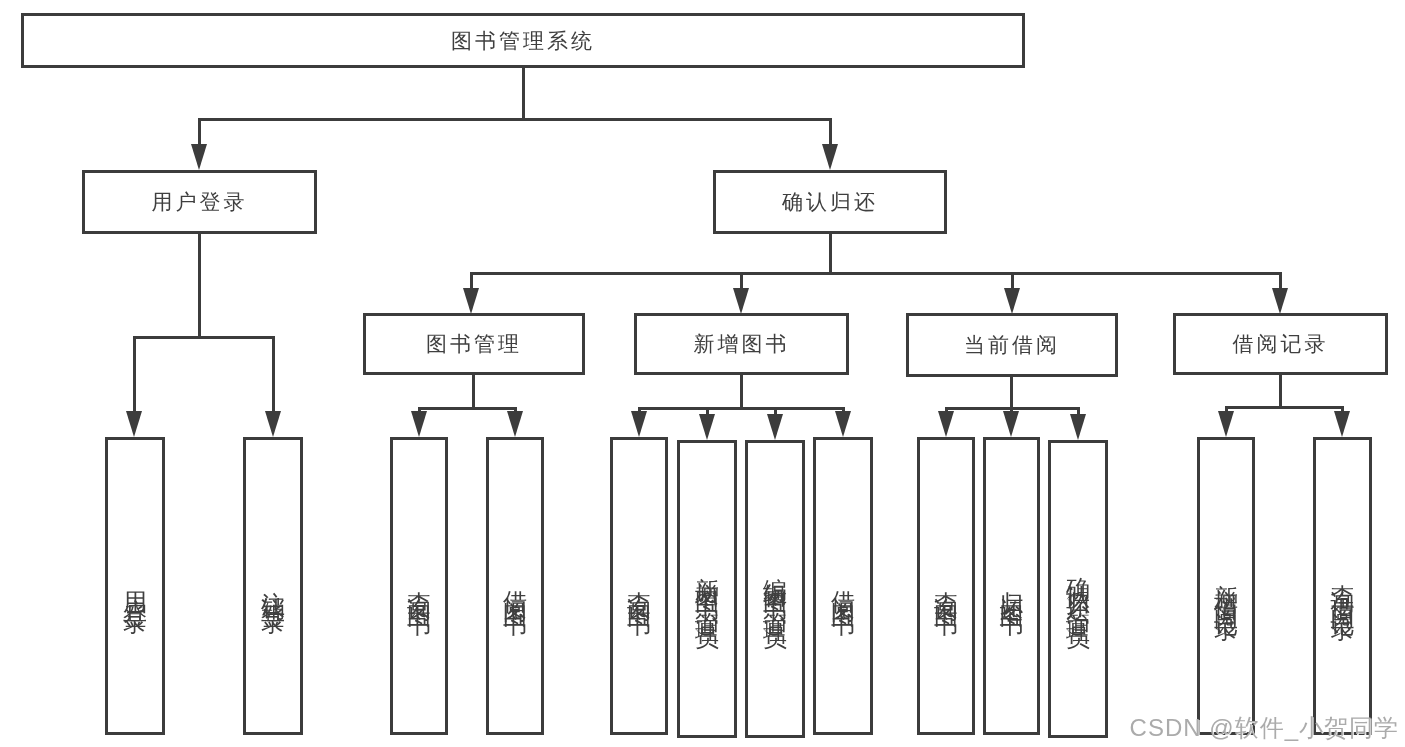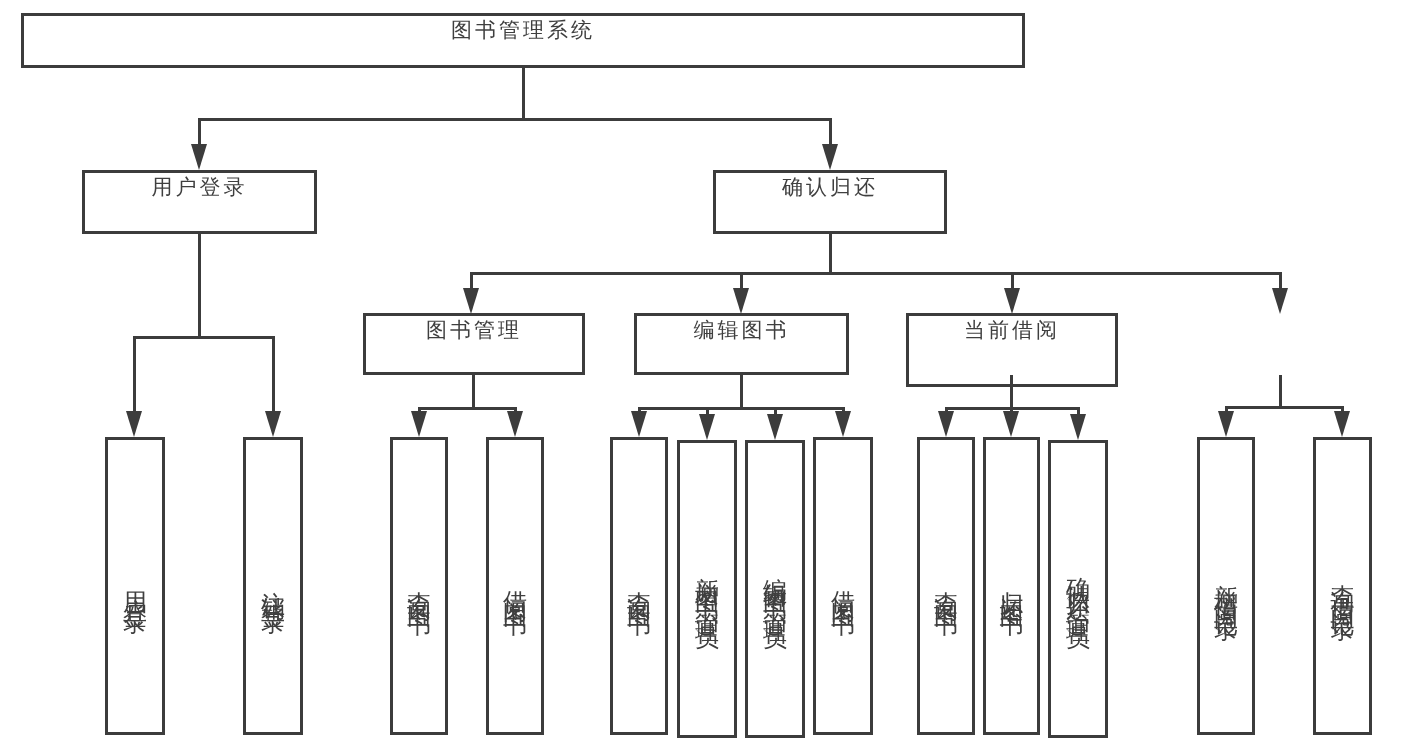--- a/index.html
+++ b/index.html
@@ -10,21 +10,21 @@
   }
   html,body{margin:0;padding:0;background:var(--bg);}
   .canvas{
     position:relative;width:1405px;height:747px;background:var(--bg);
     font-family:"Liberation Sans","DejaVu Sans",sans-serif;
     color:var(--text);overflow:hidden;
   }
   .hbox{
     position:absolute;box-sizing:border-box;background:#fff;
     border:3px solid var(--line);
-    display:flex;align-items:flex-start;justify-content:center;
+    display:flex;align-items:center;justify-content:center;
     font-size:21px;letter-spacing:3px;white-space:nowrap;
   }
   .vbox{
     position:absolute;box-sizing:border-box;background:#fff;
     border:3px solid var(--line);
     display:flex;align-items:center;justify-content:center;
   }
   .vbox span{
     writing-mode:vertical-rl;text-orientation:mixed;
     font-size:24px;letter-spacing:7px;line-height:1;white-space:nowrap;
@@ -82,24 +82,27 @@
   <div class="arrow" style="left:733px;top:288px;"></div>
   <div class="vline" style="left:1011px;top:272px;height:20px;"></div>
   <div class="arrow" style="left:1004px;top:288px;"></div>
   <div class="vline" style="left:1279px;top:272px;height:20px;"></div>
   <div class="arrow" style="left:1272px;top:288px;"></div>
 
   <div class="hbox" style="left:363px;top:313px;width:222px;height:62px;">
     <span>图书管理</span>
   </div>
   <div class="hbox" style="left:634px;top:313px;width:215px;height:62px;">
-    <span>编辑图书</span>
+    <span>新增图书</span>
   </div>
-  <div class="hbox" style="left:906px;top:313px;width:212px;height:74px;">
+  <div class="hbox" style="left:906px;top:313px;width:212px;height:64px;">
     <span>当前借阅</span>
+  </div>
+  <div class="hbox" style="left:1173px;top:313px;width:215px;height:62px;">
+    <span>借阅记录</span>
   </div>
 
   <div class="vline" style="left:472px;top:375px;height:34px;"></div>
   <div class="hline" style="left:418px;top:407px;width:99px;"></div>
   <div class="vline" style="left:418px;top:407px;height:8px;"></div>
   <div class="arrow" style="left:411px;top:411px;"></div>
   <div class="vline" style="left:514px;top:407px;height:8px;"></div>
   <div class="arrow" style="left:507px;top:411px;"></div>
 
   <div class="vline" style="left:740px;top:375px;height:34px;"></div>
@@ -166,14 +169,15 @@
     <span>确认归还（管理员）</span>
   </div>
 
   <div class="vbox" style="left:1197px;top:437px;width:58px;height:298px;">
     <span>新增借阅记录</span>
   </div>
   <div class="vbox" style="left:1313px;top:437px;width:59px;height:298px;">
     <span>查询借阅记录</span>
   </div>
 
+  <div class="watermark">CSDN @软件_小贺同学</div>
 
 </div>
 
 </body></html>

